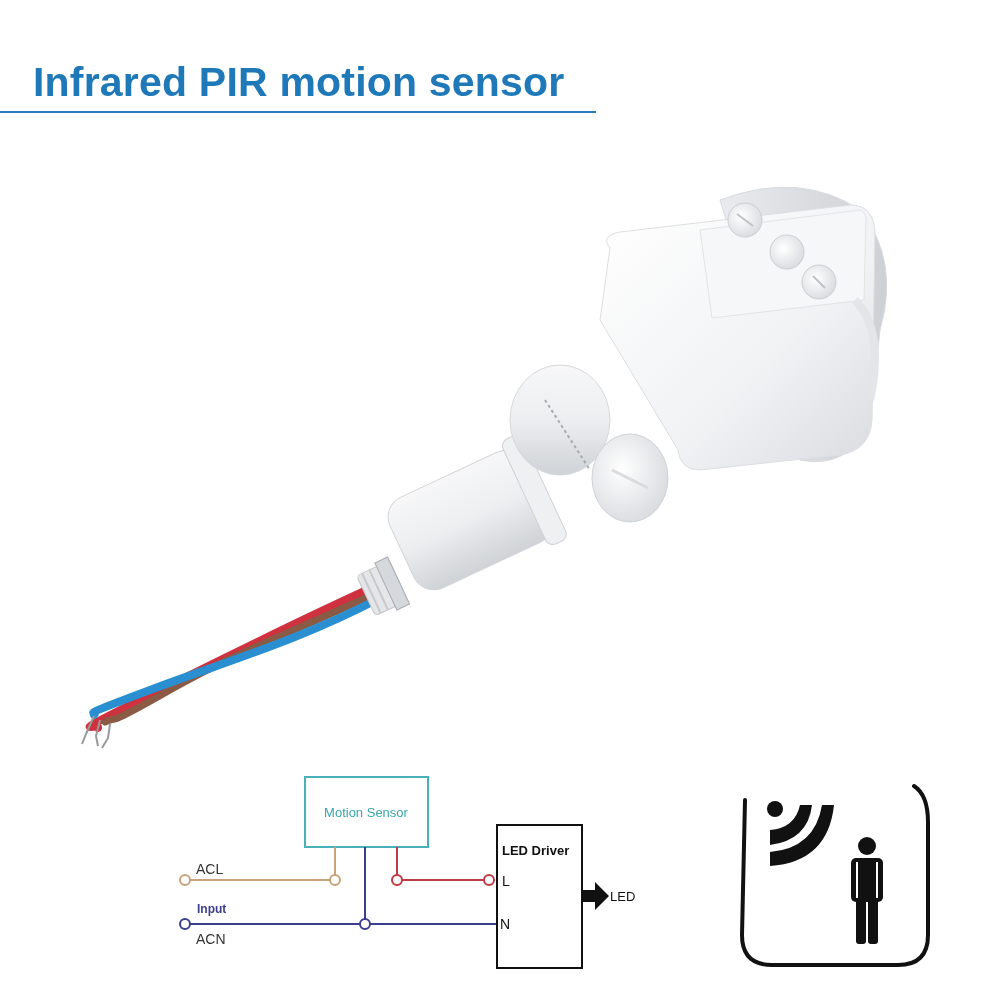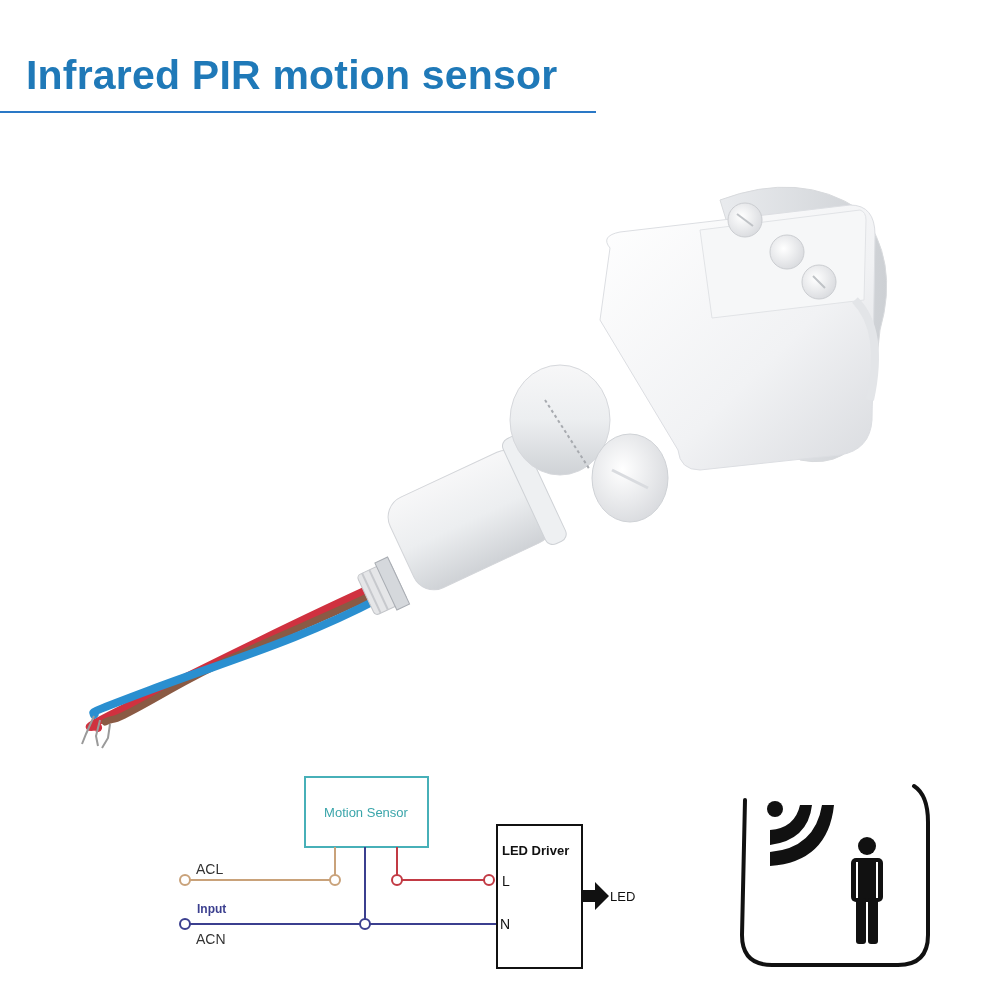--- a/index.html
+++ b/index.html
@@ -1,18 +1,18 @@
 <!DOCTYPE html>
 <html><head>
 <meta charset="utf-8">
 <style>
   html, body { margin: 0; padding: 0; background: #ffffff; }
   body { width: 1000px; height: 1000px; position: relative; overflow: hidden; font-family: "Liberation Sans", sans-serif; }
   .title {
-    position: absolute; left: 22px; top: 48px; margin: 4px;
+    position: absolute; left: 22px; top: 48px; margin: 11px;
     font-family: "Liberation Sans", sans-serif; font-weight: bold; font-size: 41px;
     letter-spacing: 0.2px; color: #1f79b8; white-space: nowrap;
   }
   .title-rule { position: absolute; left: 0; top: 111px; width: 596px; height: 2px; background: #2a78c6; }
   .product { position: absolute; left: 0; top: 150px; width: 1000px; height: 620px; }
   .diagram { position: absolute; left: 0; top: 760px; width: 720px; height: 240px; }
   .icon-box { position: absolute; left: 736px; top: 780px; width: 200px; height: 195px; }
   svg text { font-family: "Liberation Sans", sans-serif; }
 </style>
 </head>

